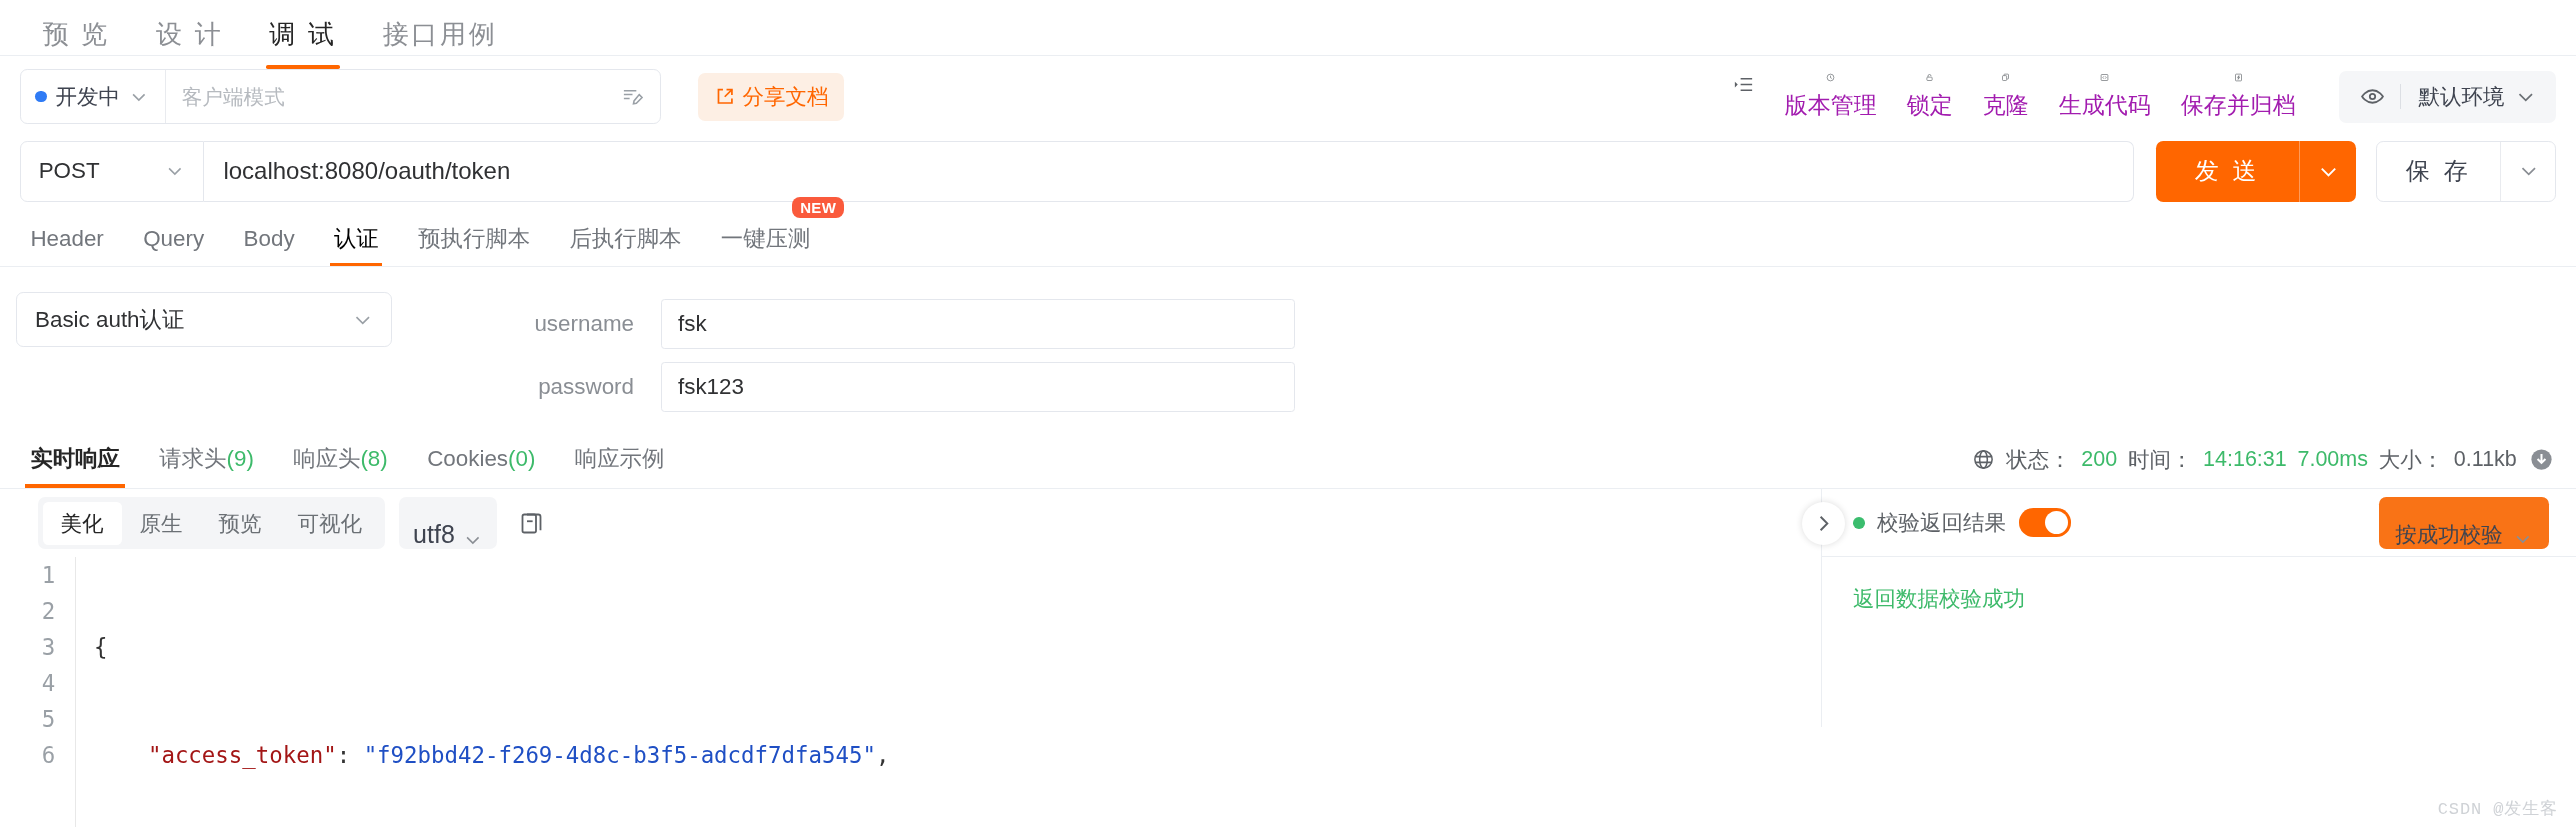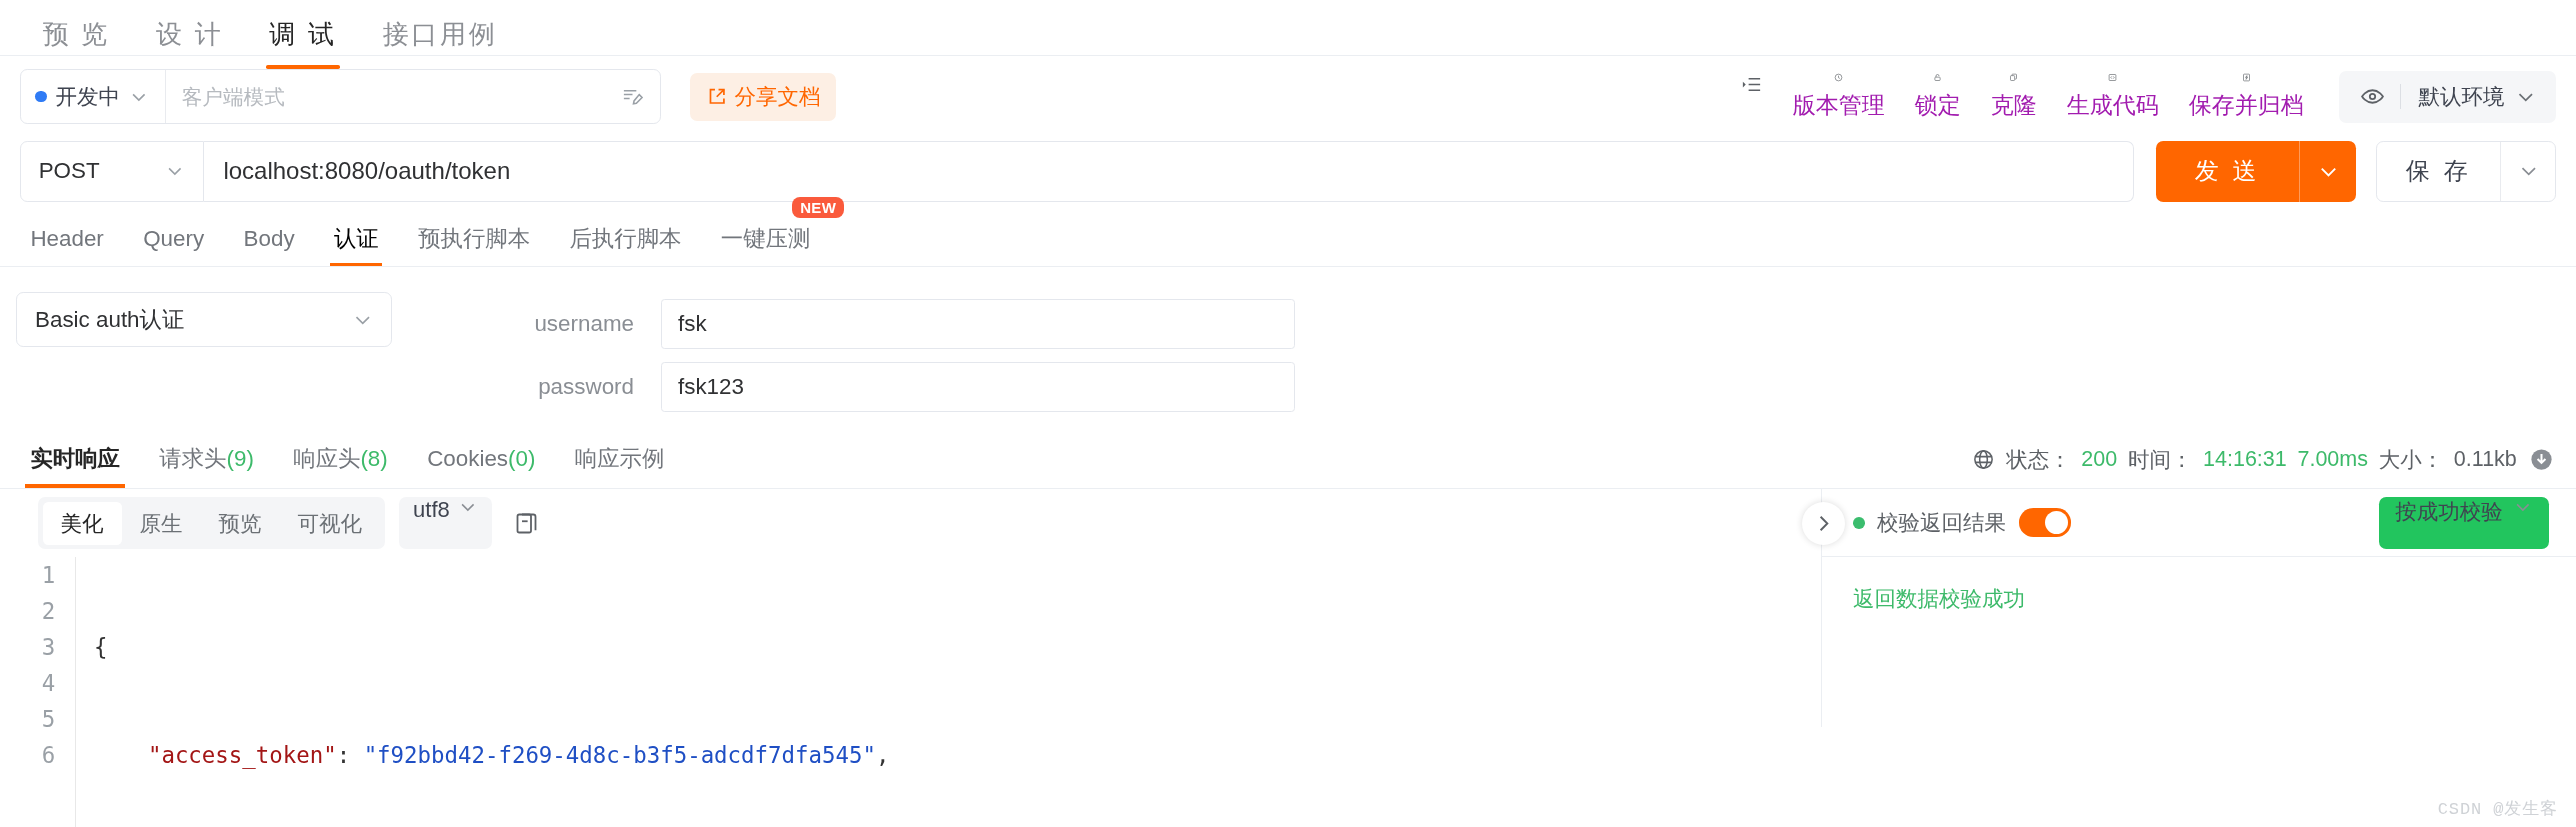--- a/index.html
+++ b/index.html
@@ -41,21 +41,21 @@
     background: #f60;
     border-radius: 1.8px;
   }
 
   
   .meta-bar {
     height: 81px;
     display: flex;
     align-items: center;
     padding: 0 19.7px;
-    gap: 4px;
+    gap: 12px;
     justify-content: flex-end;
   }
   .name-group {
     display: flex;
     align-items: center;
     height: 55px;
     border: 0.9px solid #e4e7ed;
     border-radius: 7.2px;
     background: #fff;
     overflow: hidden;
@@ -366,27 +366,27 @@
     align-items: center;
     font-size: 21.5px;
     color: #6b7075;
     border-radius: 5.4px;
     cursor: pointer;
     white-space: nowrap;
   }
   .seg-item.active { background: #fff; color: #262626; }
   .enc {
     display: flex;
-    align-items: flex-start;
+    align-items: flex-end;
     gap: 8px;
     height: 52px;
     padding: 0 14.3px;
     background: #f4f5f7;
     border-radius: 7.2px;
-    font-size: 22px;
+    font-size: 25px;
     color: #3f4450;
     cursor: pointer;
   }
   .copy-btn {
     display: flex; align-items: center; justify-content: center;
     width: 41px; height: 41px; cursor: pointer;
   }
   .code {
     display: flex;
     font-family: "DejaVu Sans Mono", "Liberation Mono", monospace;
@@ -450,25 +450,25 @@
     content: "";
     position: absolute;
     top: 2.7px; right: 2.7px;
     width: 23px; height: 23px;
     border-radius: 50%;
     background: #fff;
   }
   .rp-select {
     margin-left: auto;
     display: flex;
-    align-items: flex-start;
+    align-items: flex-end;
     gap: 10.7px;
     height: 52px;
     padding: 0 16px;
-    background: #22c55e;
+    background: #f97316;
     border-radius: 7.2px;
     font-size: 21.5px;
     color: #3f4450;
     cursor: pointer;
     white-space: nowrap;
   }
   .rp-msg {
     padding: 27px 32px;
     font-size: 21.5px;
     color: #3dba6a;

